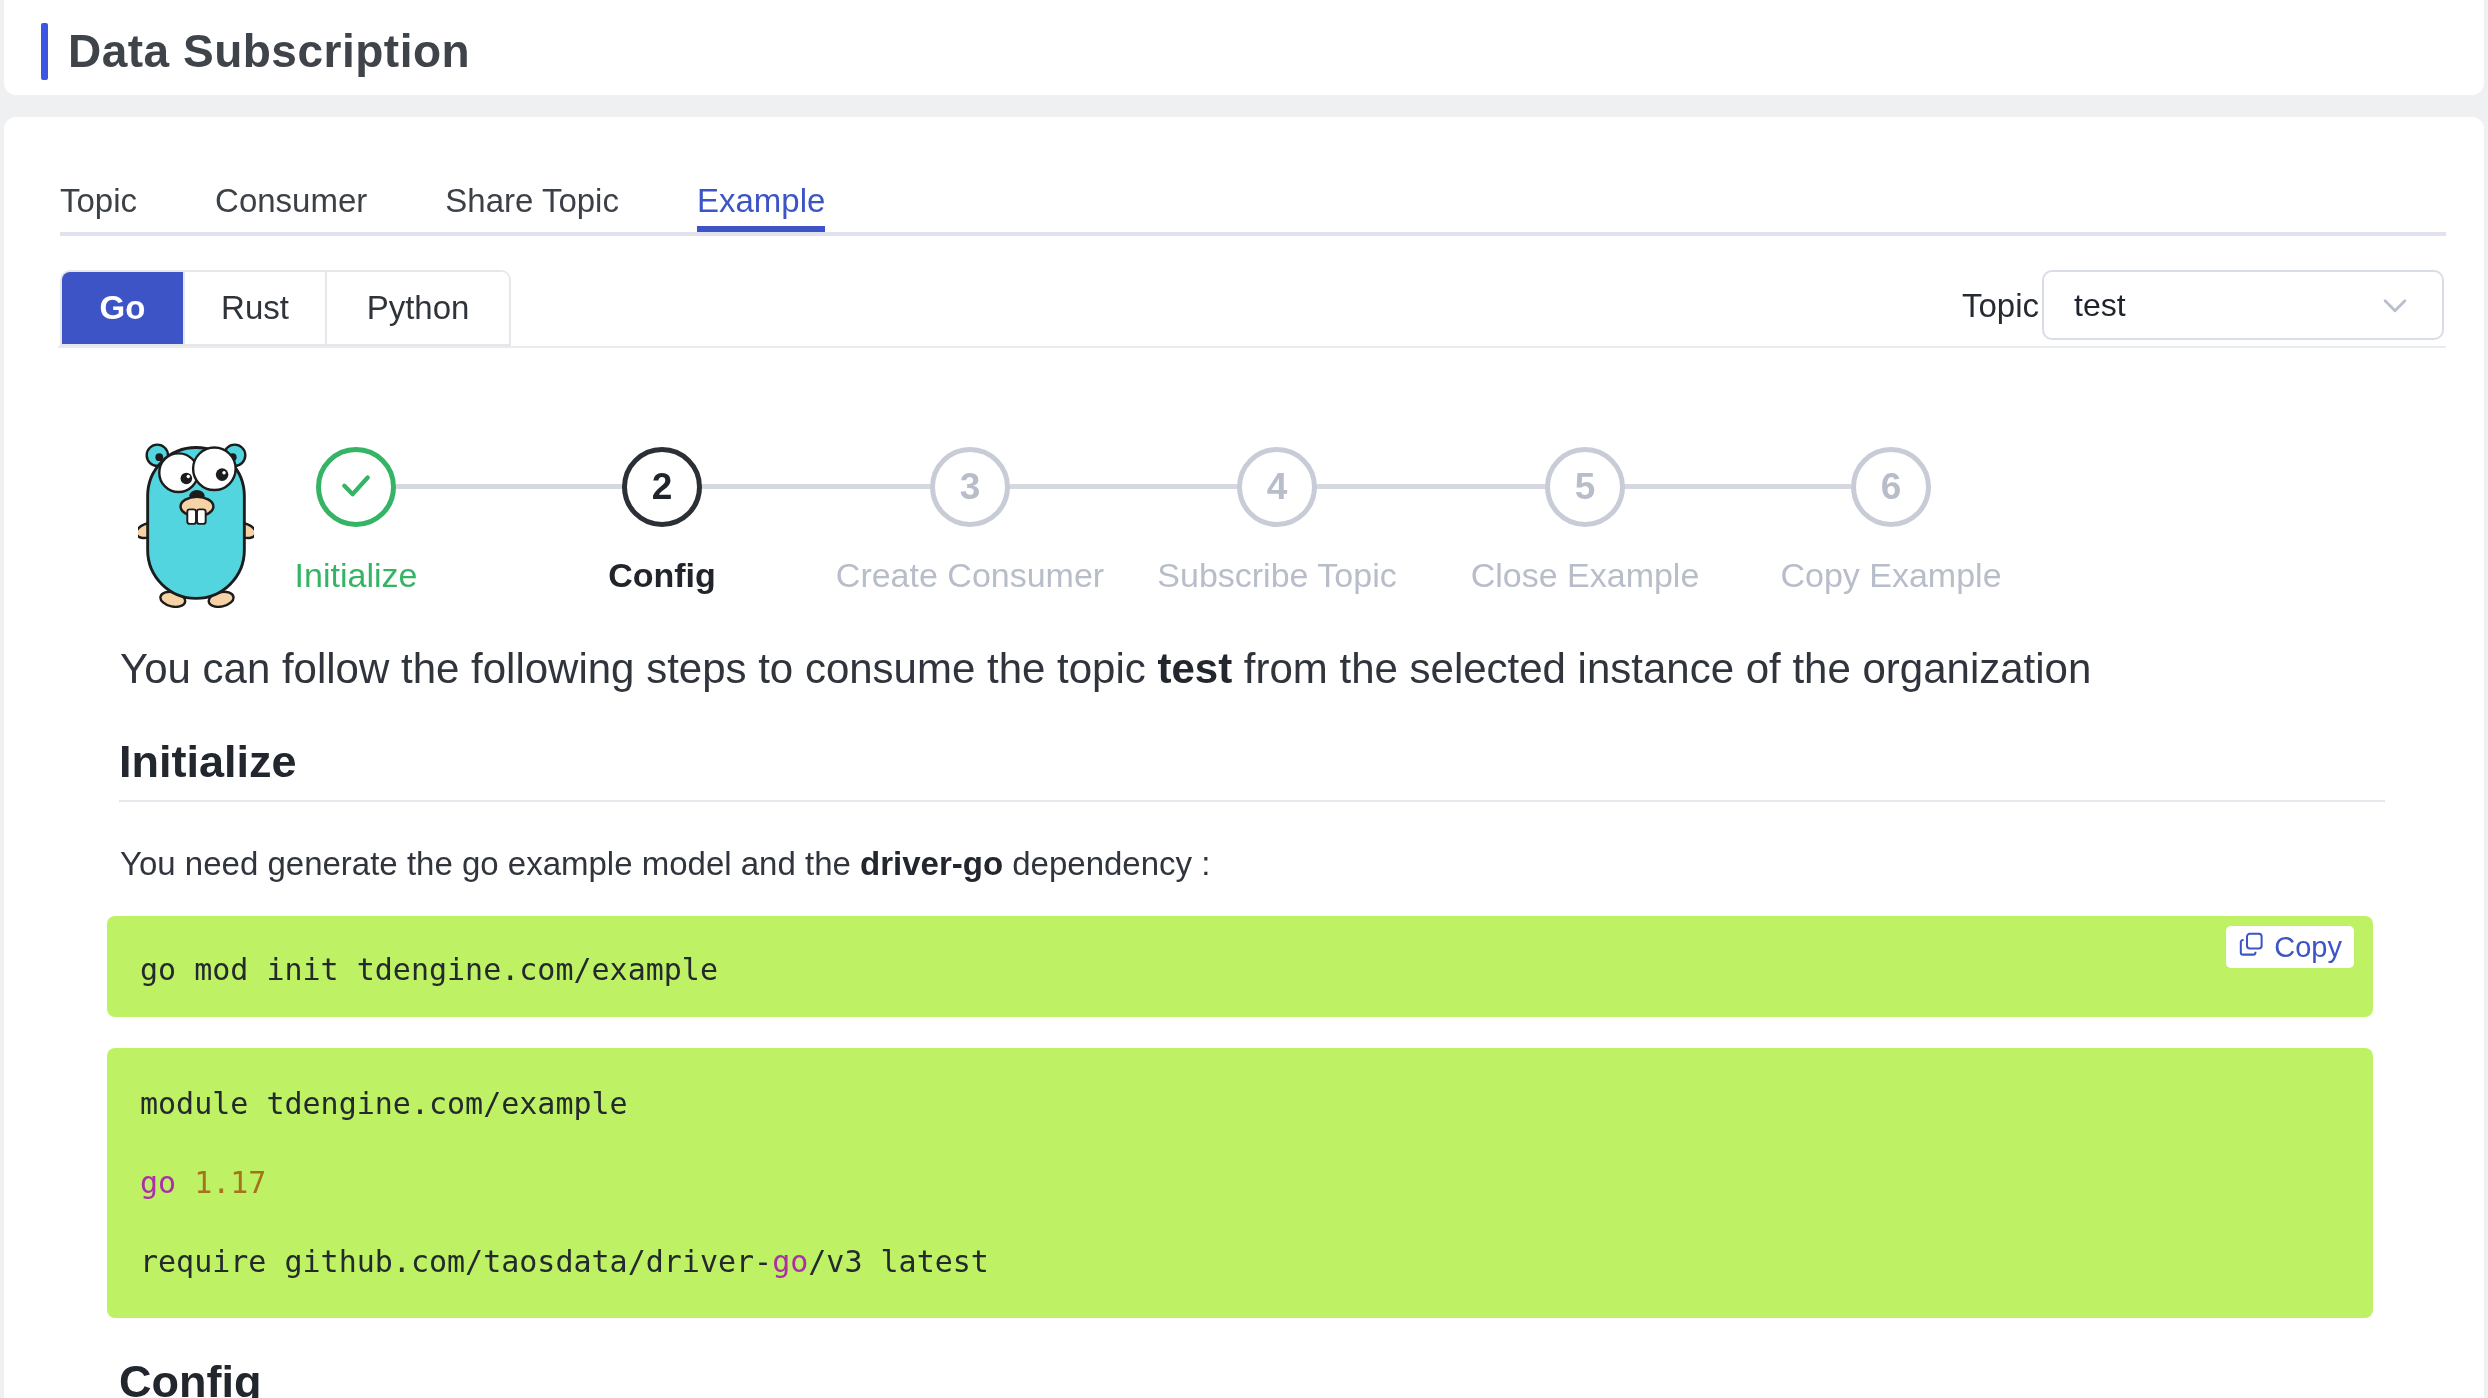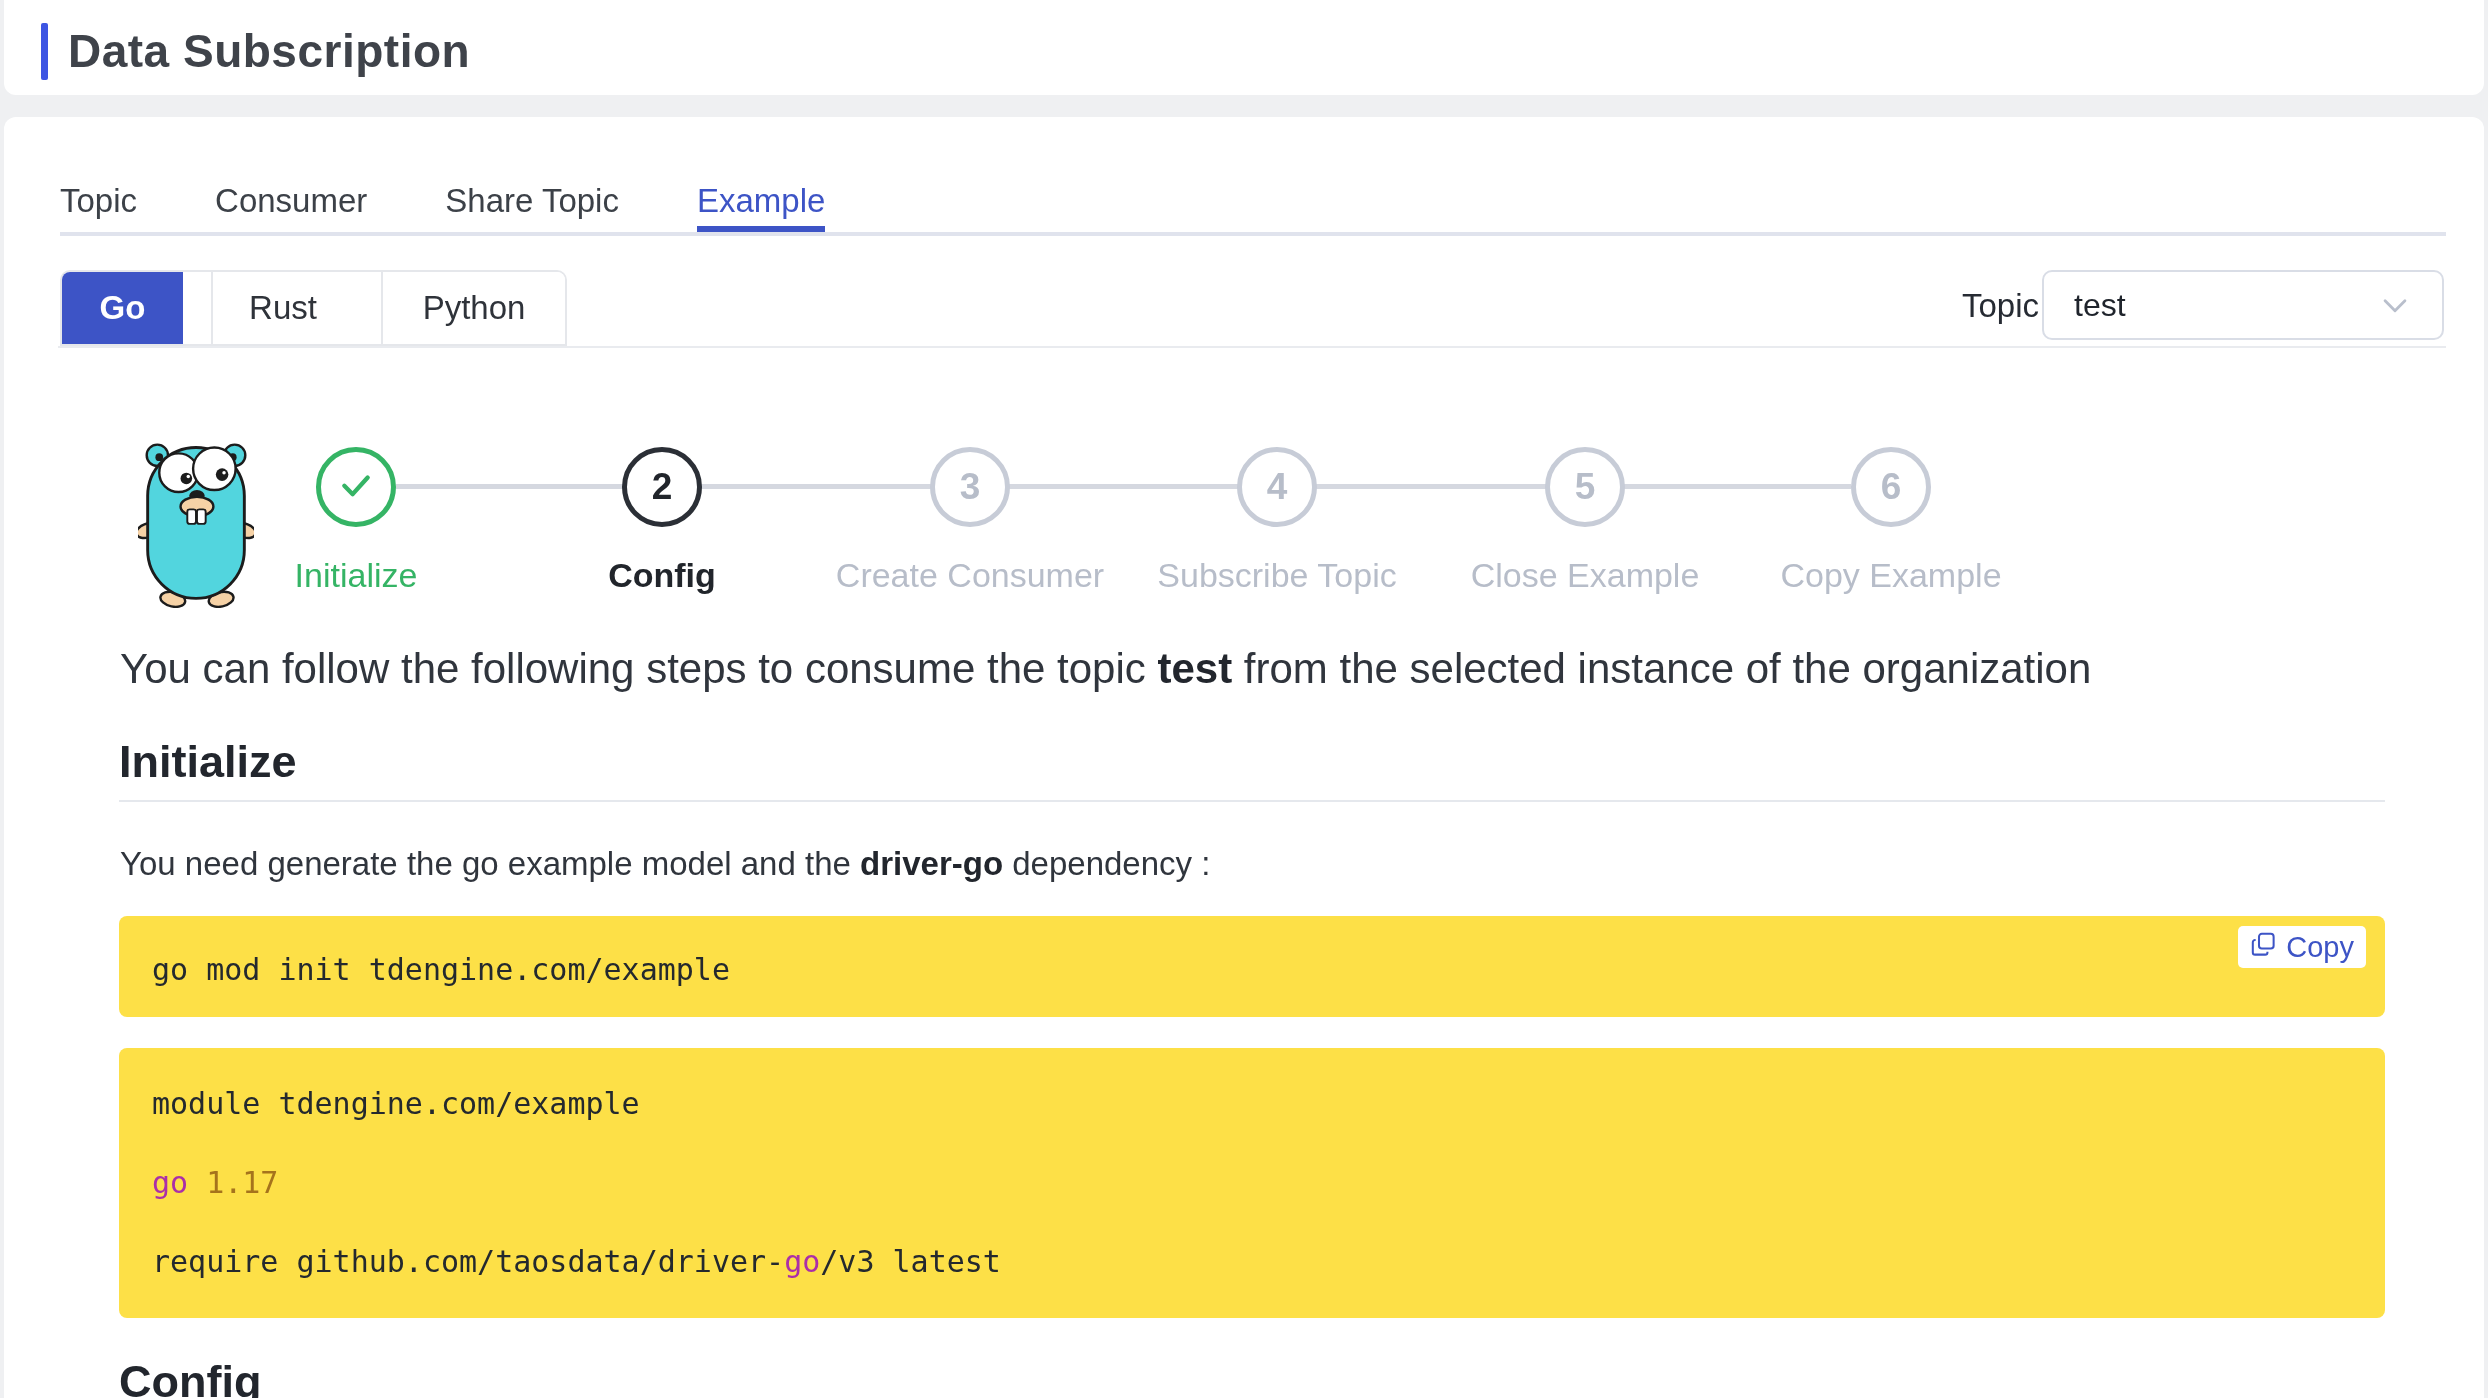--- a/index.html
+++ b/index.html
@@ -47,21 +47,21 @@
   
   .lang-group {
     position:absolute; left:60px; top:270px; height:76px; display:flex;
     border:2px solid #e5e7eb; border-radius:10px 10px 0 0; background:#fff; z-index:3;
     overflow:hidden;
   }
   .lang-btn {
     font-size:33px; color:#2f333a; display:flex; align-items:center; justify-content:center;
     cursor:pointer; background:#fff;
   }
-  .lang-btn + .lang-btn { border-left:2px solid #e5e7eb;margin-left:28px; }
+  .lang-btn + .lang-btn { border-left:2px solid #e5e7eb; }
   .lang-btn.go { width:121px; background:#3d54c6; color:#ffffff; font-weight:700; }
   .lang-btn.rust { width:142px; }
   .lang-btn.python { width:184px; }
   .toolbar-underline {
     position:absolute; left:58px; width:2388px; top:346px; height:2px; background:#e9ebef; z-index:2;
   }
   .topic-label {
     position:absolute; left:1962px; top:287px; font-size:33px; color:#262b33; z-index:3;
   }
   .topic-select {
@@ -106,21 +106,21 @@
   .heading-config { top:1356px; }
   .section-hr {
     position:absolute; left:119px; width:2266px; top:800px; height:2px; background:#e5e8ed; z-index:2;
   }
   .desc {
     position:absolute; left:120px; top:845px; font-size:33px; color:#30353d; z-index:3;
   }
 
   
   .code-block {
-    position:absolute; left:119px; width:2266px; background:#fde047; border-radius:8px; z-index:3;
+    position:absolute; left:107px; width:2266px; background:#bef264; border-radius:8px; z-index:3;
     font-family:"DejaVu Sans Mono", monospace; font-size:30px; color:#24292e;text-decoration:underline;
   }
   .code-block-1 { top:916px; height:101px; }
   .code-block-2 { top:1048px; height:270px; }
   .code-line { position:absolute; left:33px; white-space:pre; }
   .cb1-l1 { top:36px; }
   .cb2-l1 { top:38px; }
   .cb2-l2 { top:117px; }
   .cb2-l3 { top:196px; }
   .tok-keyword { color:#ab2fa8; }

